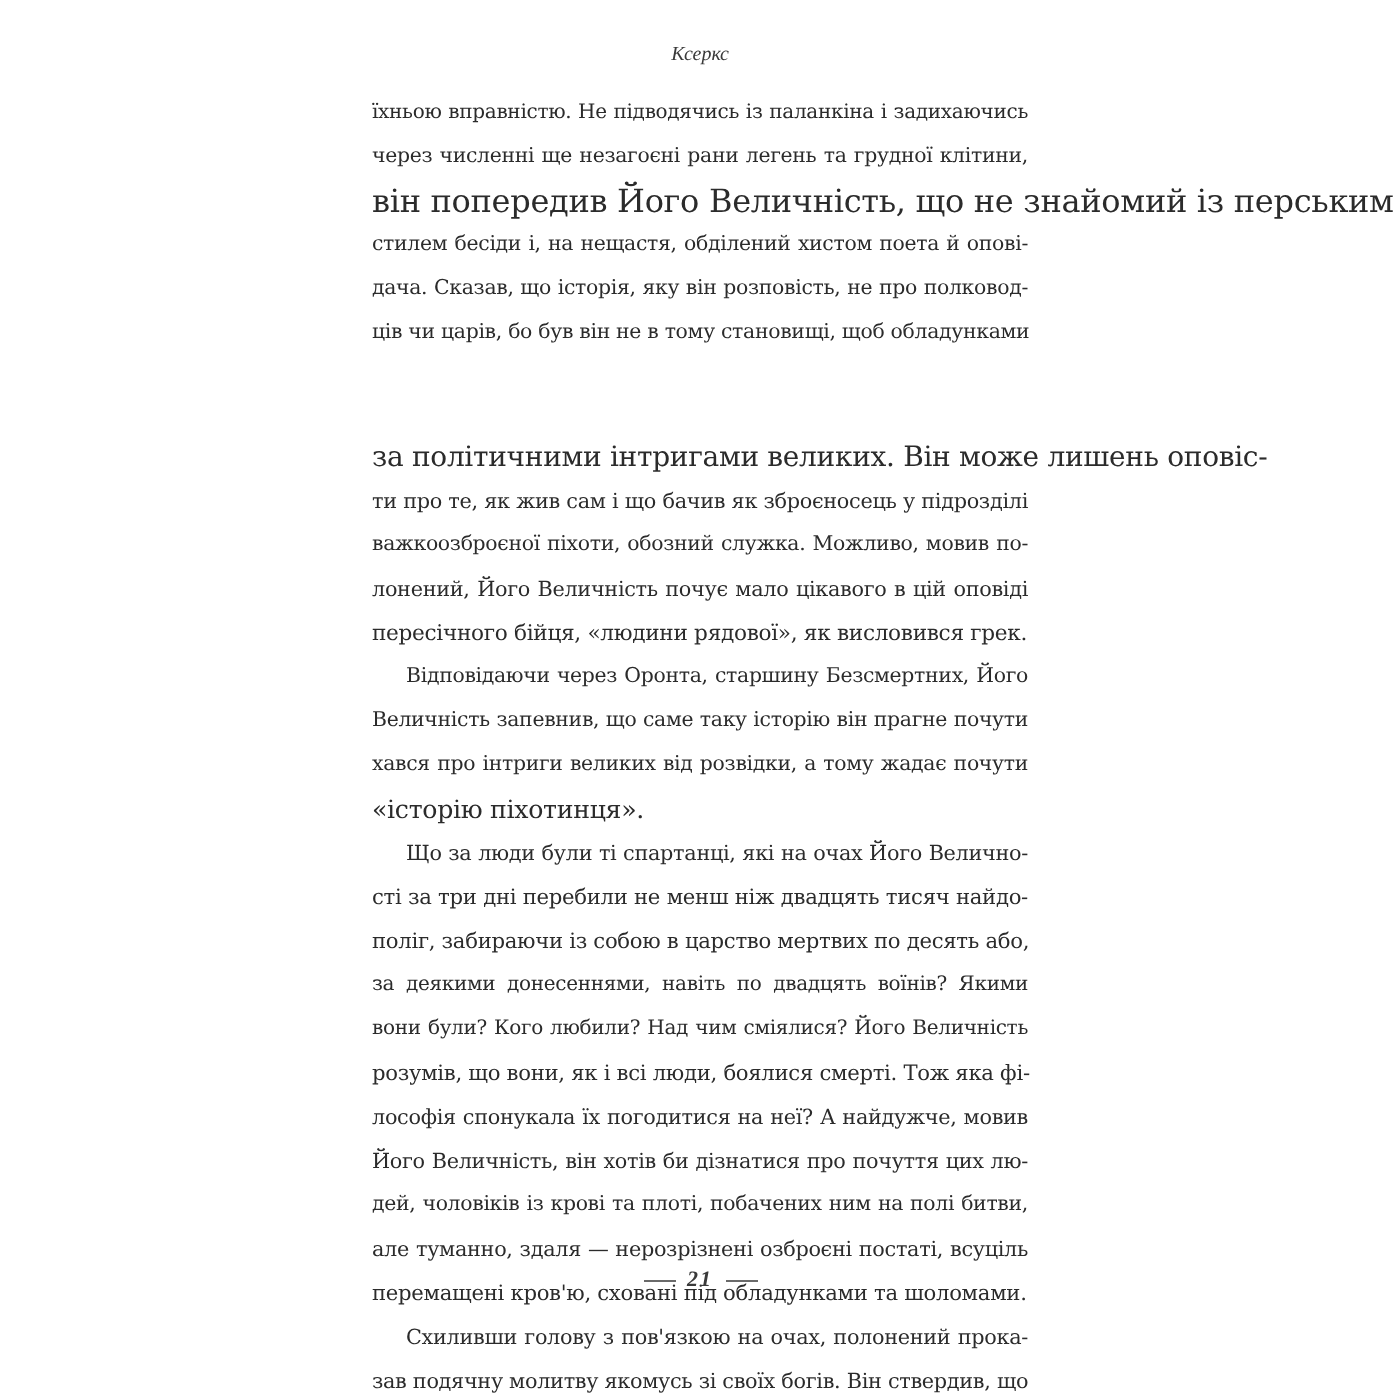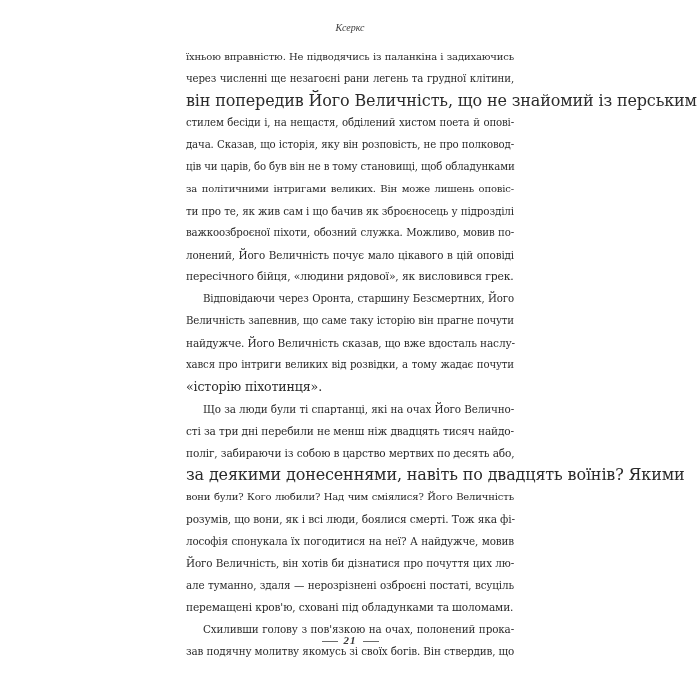--- a/index.html
+++ b/index.html
@@ -85,38 +85,38 @@
 <div class="page">
   <div class="running-head">Ксеркс</div>
 
   <div class="text-block" id="text-block">
       <div class="line" style="font-size: 10px;">їхньою вправністю. Не підводячись із паланкіна і задихаючись</div>
       <div class="line" style="font-size: 10.2px;">через численні ще незагоєні рани легень та грудної клітини,</div>
       <div class="line" style="font-size: 16px;">він попередив Його Величність, що не знайомий із перським</div>
       <div class="line" style="font-size: 10.2px;">стилем бесіди і, на нещастя, обділений хистом поета й опові-</div>
       <div class="line" style="font-size: 10.2px;">дача. Сказав, що історія, яку він розповість, не про полковод-</div>
       <div class="line" style="font-size: 10.2px;">ців чи царів, бо був він не в тому становищі, щоб обладунками</div>
-      <div class="line" style="font-size: 10px;">за політичними інтригами великих. Він може лишень оповіс-</div>
+      <div class="line" style="font-size: 14px; margin-top: 40px;">за політичними інтригами великих. Він може лишень оповіс-</div>
       <div class="line" style="font-size: 10.4px;">ти про те, як жив сам і що бачив як зброєносець у підрозділі</div>
       <div class="line" style="font-size: 10.2px;">важкоозброєної піхоти, обозний служка. Можливо, мовив по-</div>
       <div class="line" style="font-size: 10.4px;">лонений, Його Величність почує мало цікавого в цій оповіді</div>
       <div class="line last" style="font-size: 10.8px;">пересічного бійця, «людини рядової», як висловився грек.</div>
       <div class="line indent" style="font-size: 10.2px;">Відповідаючи через Оронта, старшину Безсмертних, Його</div>
       <div class="line" style="font-size: 10.2px;">Величність запевнив, що саме таку історію він прагне почути</div>
-      <div class="line" style="font-size: 10.6px;">найдужче. Його Величність сказав, що вже вдосталь наслу-</div>
       <div class="line" style="font-size: 10.2px;">хався про інтриги великих від розвідки, а тому жадає почути</div>
       <div class="line last">«історію піхотинця».</div>
       <div class="line indent" style="font-size: 10.4px;">Що за люди були ті спартанці, які на очах Його Велично-</div>
       <div class="line" style="font-size: 10.6px;">сті за три дні перебили не менш ніж двадцять тисяч найдо-</div>
       <div class="line" style="font-size: 10.6px;">поліг, забираючи із собою в царство мертвих по десять або,</div>
-      <div class="line" style="font-size: 16px;">за деякими донесеннями, навіть по двадцять воїнів? Якими</div>
+      <div class="line" style="font-size: 10px;">за деякими донесеннями, навіть по двадцять воїнів? Якими</div>
       <div class="line" style="font-size: 10px;">вони були? Кого любили? Над чим сміялися? Його Величність</div>
       <div class="line" style="font-size: 10.6px;">розумів, що вони, як і всі люди, боялися смерті. Тож яка фі-</div>
       <div class="line" style="font-size: 10.4px;">лософія спонукала їх погодитися на неї? А найдужче, мовив</div>
       <div class="line" style="font-size: 10.4px;">Його Величність, він хотів би дізнатися про почуття цих лю-</div>
+      <div class="line" style="font-size: 10.2px;">дей, чоловіків із крові та плоті, побачених ним на полі битви,</div>
       <div class="line" style="font-size: 10.4px;">але туманно, здаля — нерозрізнені озброєні постаті, всуціль</div>
       <div class="line last" style="font-size: 10.6px;">перемащені кров'ю, сховані під обладунками та шоломами.</div>
       <div class="line indent" style="font-size: 10.4px;">Схиливши голову з пов'язкою на очах, полонений прока-</div>
       <div class="line" style="font-size: 10.4px;">зав подячну молитву якомусь зі своїх богів. Він ствердив, що</div>
     </div>
 
   <div class="folio">
     <span class="dash"></span><span class="num">21</span><span class="dash"></span>
   </div>
 </div>

